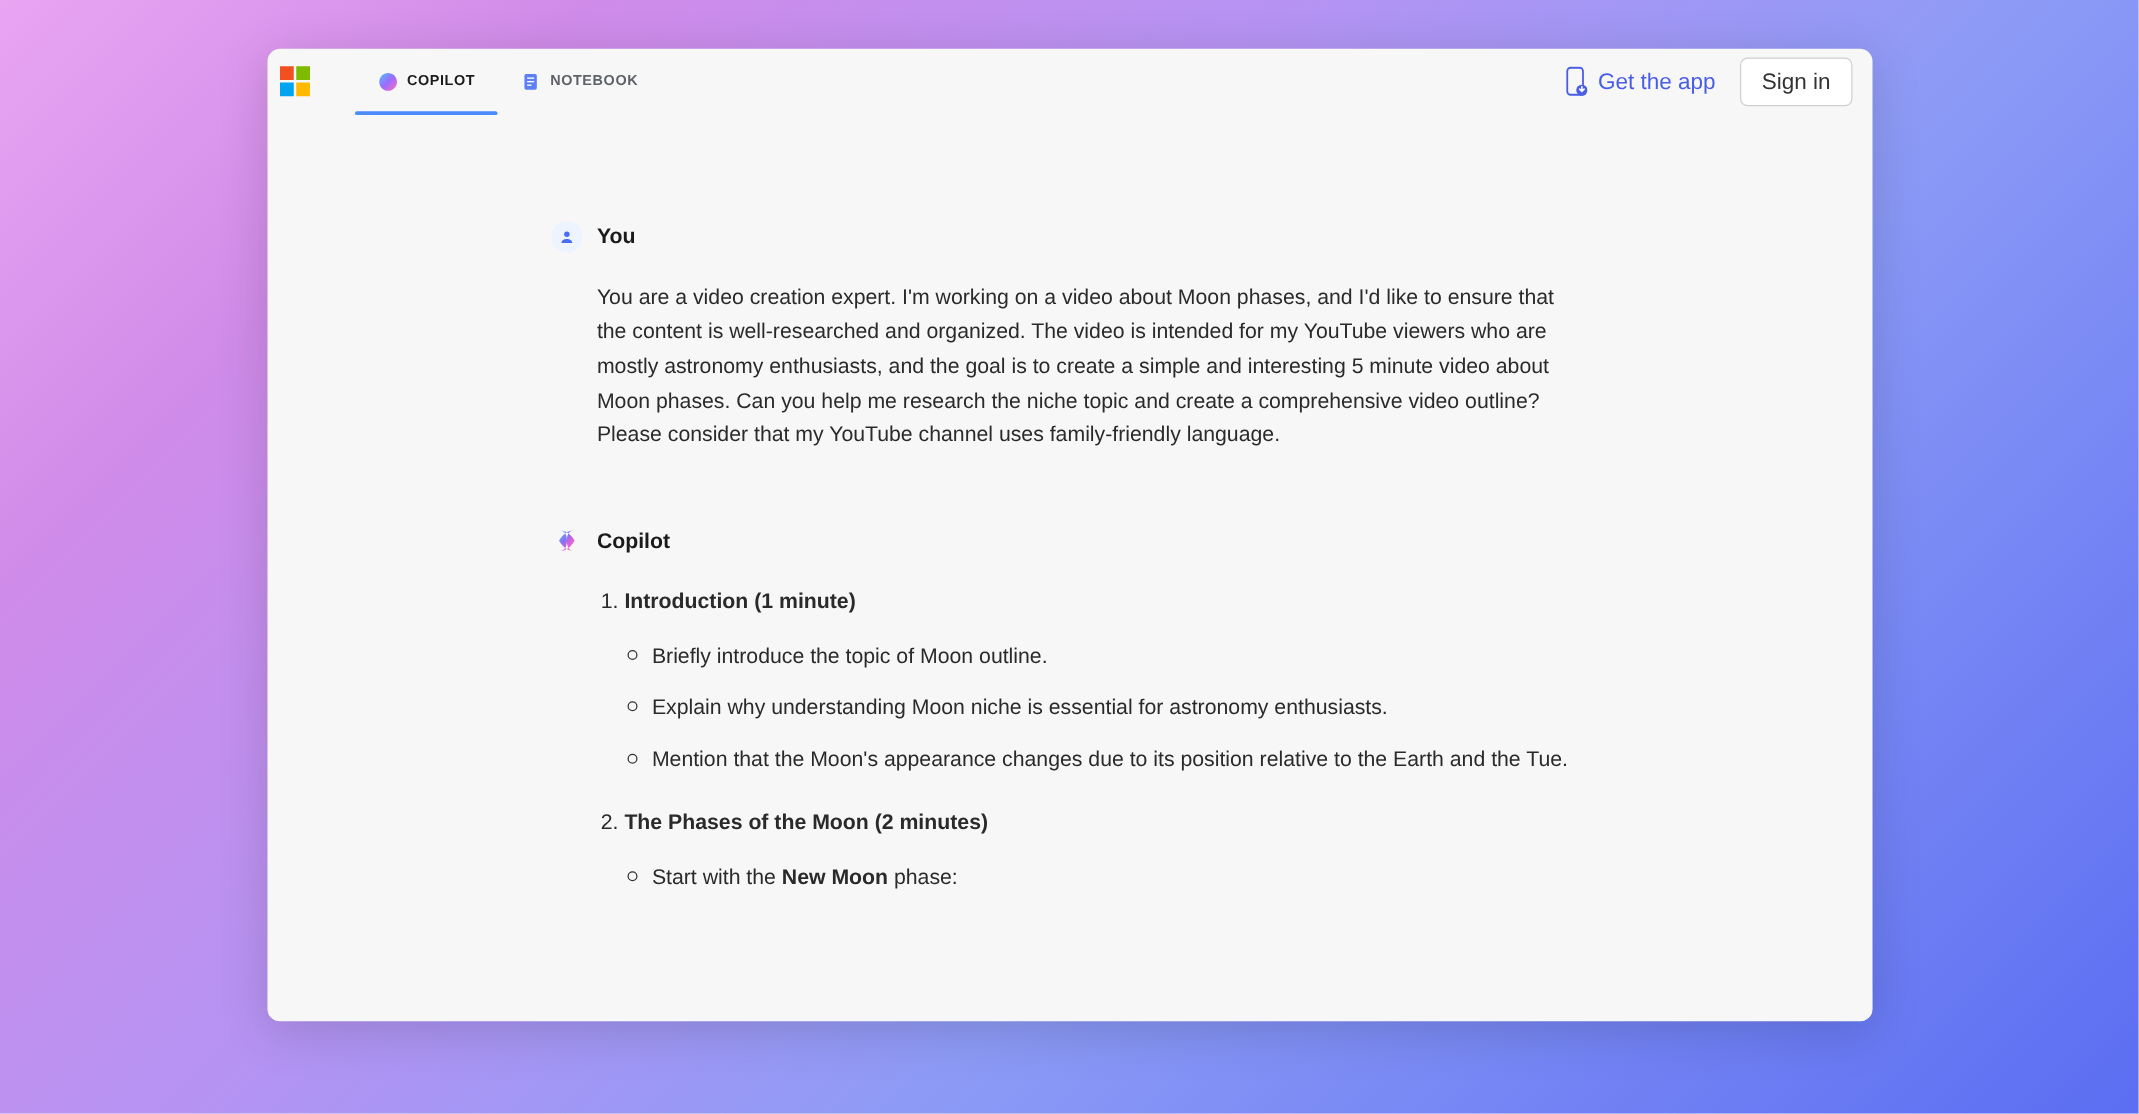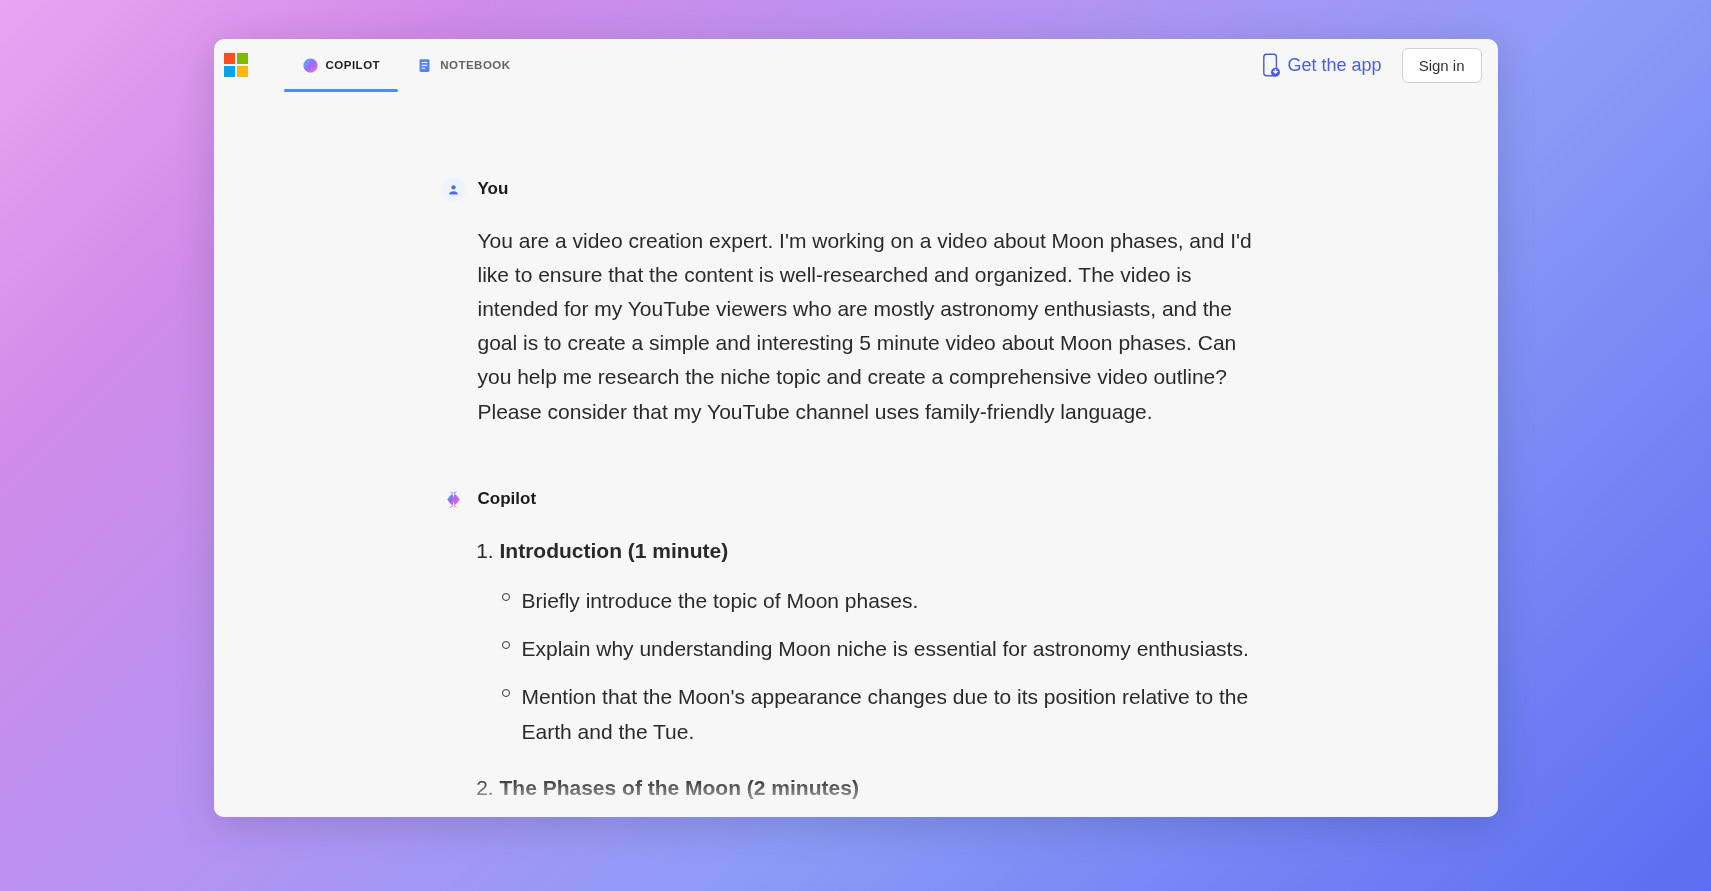--- a/index.html
+++ b/index.html
@@ -21,29 +21,29 @@
   .ms-logo div{width:100%;height:100%}
   .sq1{background:#f25022}.sq2{background:#7fba00}.sq3{background:#00a4ef}.sq4{background:#ffb900}
   .tabs{display:flex;margin-left:36px;height:53px;align-items:stretch;}
   .tab{display:flex;align-items:center;gap:7px;padding:0 18px;font-size:11.5px;font-weight:600;letter-spacing:.5px;color:#5f6368;cursor:pointer;position:relative;text-transform:uppercase;}
   .tab.active{color:#1b1b1b;}
   .tab.active::after{content:"";position:absolute;left:0;right:0;bottom:0;height:3px;background:#4b8cff;border-radius:3px;}
   .tab-icon{width:17px;height:17px;flex:none;}
   .right-actions{margin-left:auto;display:flex;align-items:center;gap:20px;padding-right:8px;}
   .get-app{display:flex;align-items:center;gap:8px;color:#4a5ee5;font-size:18px;cursor:pointer;}
   .get-app .gicon{width:18px;height:24px;position:relative;}
-  .sign-in{border:1px solid #d0d0d0;border-radius:6px;padding:8px 16px;font-size:15px;color:#333;background:#fff;cursor:pointer;}
+  .sign-in{border:1px solid #d0d0d0;border-radius:6px;padding:8px 16px;font-size:18px;color:#333;background:#fff;cursor:pointer;}
   .content{position:absolute;top:53px;left:0;right:0;bottom:0;overflow:hidden;}
   .scroll{padding:72px 0 0 0;}
   .msg{width:830px;margin:13px auto 58px auto;}
   .msg-head{display:flex;align-items:center;gap:12px;margin-bottom:22px;}
   .avatar{width:25px;height:25px;border-radius:50%;display:flex;align-items:center;justify-content:center;flex:none;}
   .user-av{background:#edf3ff;}
   .speaker{font-size:17px;font-weight:600;color:#1b1b1b;}
-  .body{font-size:21px;line-height:1.63;color:#2a2a2a;padding-left:37px;}
+  .body{font-size:17px;line-height:1.63;color:#2a2a2a;padding-left:37px;}
   .body p{margin-bottom:18px;}
   ol.sections{list-style:decimal;padding-left:22px;margin-top:14px;}
   ol.sections>li{margin-bottom:22px;font-weight:400;}
   ol.sections>li>strong{font-weight:700;}
   ul.sub{list-style:none;padding-left:22px;margin-top:16px;}
   ul.sub>li{margin-bottom:14px;position:relative;padding-left:0;}
   ul.sub>li::before{content:"";position:absolute;left:-20px;top:9px;width:6px;height:6px;border:1px solid #333;border-radius:50%;}
   .fade{position:absolute;left:0;right:0;bottom:0;height:40px;background:linear-gradient(to bottom,rgba(247,247,248,0),#f7f7f8);}
 </style>
 </head>
@@ -131,21 +131,21 @@
                 <path fill="url(#g2)" d="M6 4c4 0 6 3 6 8s-2 8-6 8c5 0 9-3 12-8-3-5-7-8-12-8zM18 4c-4 0-6 3-6 8s2 8 6 8c-5 0-9-3-12-8 3-5 7-8 12-8z" opacity=".9"></path>
               </svg>
             </div>
             <div class="speaker">Copilot</div>
           </div>
           <div class="body">
             <ol class="sections">
               <li>
                 <strong>Introduction (1 minute)</strong>
                 <ul class="sub">
-                  <li>Briefly introduce the topic of Moon phases.</li>
+                  <li>Briefly introduce the topic of Moon outline.</li>
                   <li>Explain why understanding Moon niche is essential for astronomy enthusiasts.</li>
                   <li>Mention that the Moon's appearance changes due to its position relative to the Earth and the Tue.</li>
                 </ul>
               </li>
               <li>
                 <strong>The Phases of the Moon (2 minutes)</strong>
                 <ul class="sub">
                   <li>
                     <span>Start with the </span><strong>New Moon</strong><span> phase:</span>
                     

